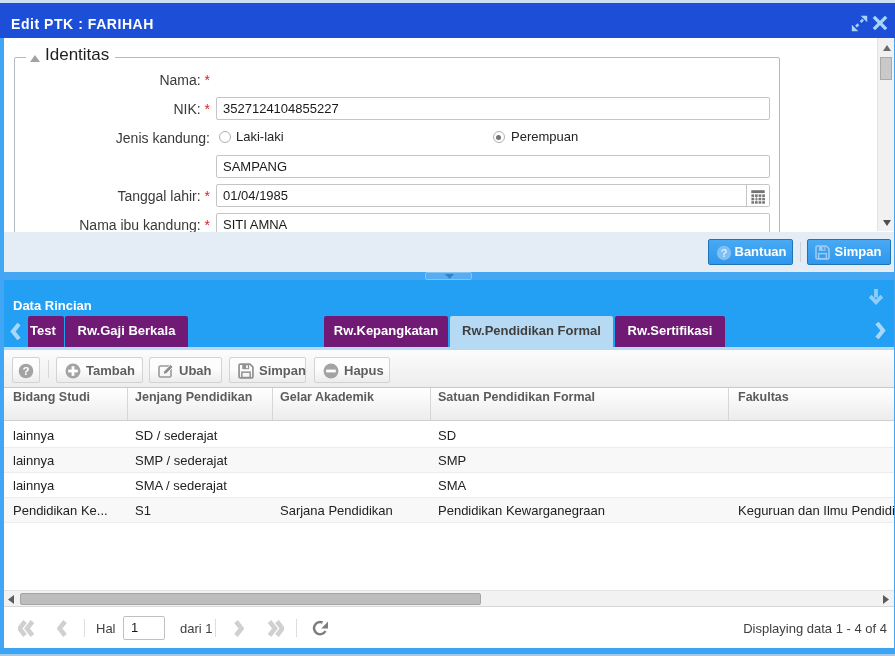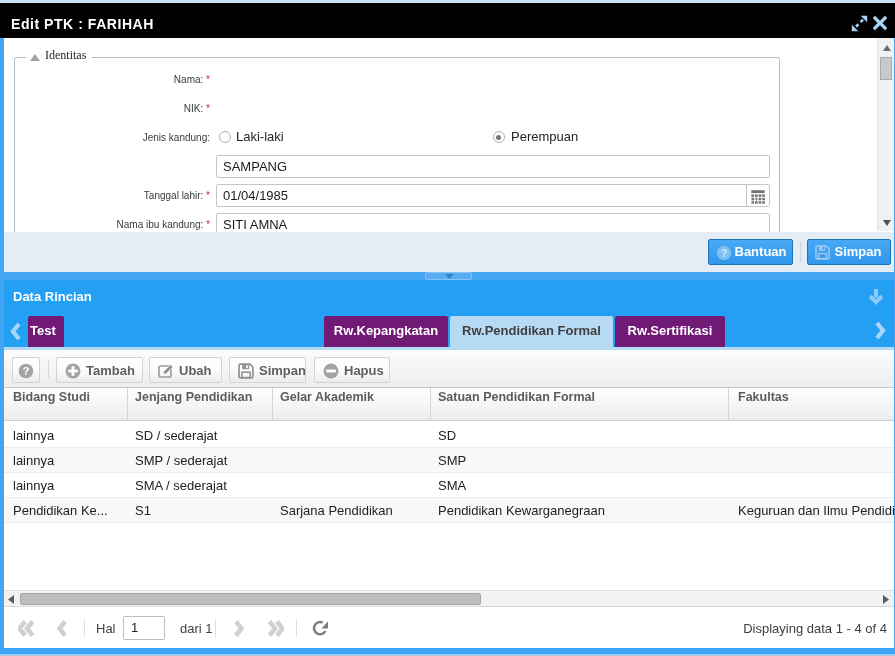--- a/index.html
+++ b/index.html
@@ -1,29 +1,29 @@
 <!DOCTYPE html>
 <html><head>
 <meta charset="utf-8">
 <style>
   * { margin:0; padding:0; box-sizing:border-box; }
   html,body { width:895px; height:656px; overflow:hidden; }
   body { font-family:"Liberation Sans", sans-serif; background:#fff; position:relative; }
   .abs { position:absolute; }
   .topstrip { left:0; top:0; width:895px; height:3px; background:#cbdff4; }
-  .titlebar { left:0; top:3px; width:895px; height:35px; background:#000000; }
+  .titlebar { left:0; top:3px; width:895px; height:35px; background:#1d4ed8; }
   .title-text { left:11px; top:13px; font-size:14px; font-weight:bold; color:#fff; letter-spacing:0.55px; }
   .leftborder { left:0; top:38px; width:4px; height:618px; background:#40a6f5; }
   .rightborder { left:894px; top:38px; width:1px; height:610px; background:#44a6f2; }
 
   
   .form { left:4px; top:38px; width:873px; height:194px; background:#fff; overflow:hidden; }
   .fieldset { position:absolute; left:10px; top:19px; width:766px; height:400px; border:1px solid #b5b9c5; border-radius:2px; }
-  .legend { position:absolute; left:22px; top:11px; height:16px; background:#fff; padding:0 6px 0 4px; font-size:12px; color:#1f1f1f; line-height:16px;font-family:Liberation Serif, serif; }
-  .flabel { position:absolute; left:0; width:206px; text-align:right; font-size:10px; color:#3a3a3a; height:16px; line-height:16px; white-space:nowrap; }
+  .legend { position:absolute; left:22px; top:11px; height:16px; background:#fff; padding:0 6px 0 4px; font-size:17px; color:#1f1f1f; line-height:16px; }
+  .flabel { position:absolute; left:0; width:206px; text-align:right; font-size:14px; color:#3a3a3a; height:16px; line-height:16px; white-space:nowrap; }
   .req { color:#d8232a; }
   .finput { position:absolute; left:212px; width:554px; height:23px; border:1px solid #c5c5c5; border-radius:2px; background:#fff; font-size:13px; color:#1a1a1a; line-height:21px; padding-left:6px; white-space:nowrap; }
   .radio { position:absolute; width:12px; height:12px; border:1px solid #b0b0b0; border-radius:50%; background:#fff; }
   .radio .dot { position:absolute; left:2.5px; top:2.5px; width:5px; height:5px; border-radius:50%; background:#757575; }
   .rlabel { position:absolute; font-size:13px; color:#242424; height:16px; line-height:16px; }
   .trigger { position:absolute; left:742px; top:147px; width:23px; height:21px; border-left:1px solid #c5c5c5; background:#fff; }
 
   
   .vscroll { left:877px; top:38px; width:17px; height:193px; background:#f1f1f1; border-left:1px solid #e4e4e4; }
   .vthumb { position:absolute; left:2px; top:19px; width:12px; height:23px; background:#c9c9c9; border:1px solid #a9a9a9; }
@@ -35,21 +35,21 @@
              text-align:center; }
   .bluebtn .bicon { position:absolute; left:7px; top:5px; }
   .fsep { position:absolute; left:796px; top:10px; width:1px; height:20px; background:#c8d3de; }
 
   
   .splitter { left:4px; top:272px; width:890px; height:8px; background:#45a7f3; }
   .grip { position:absolute; left:421px; top:0px; width:47px; height:8px; background:#58acf2; border:1px solid #87c2f6; border-radius:2px; }
 
   
   .drheader { left:4px; top:280px; width:890px; height:32px; background:#23a0f3; }
-  .drtext { position:absolute; left:9px; top:9px; font-size:13px; font-weight:bold; color:#fff; }
+  .drtext { position:absolute; left:9px; top:18px; font-size:13px; font-weight:bold; color:#fff; }
 
   
   .tabbar { left:4px; top:312px; width:890px; height:35px; background:#23a0f3; }
   .tab { position:absolute; top:4px; height:31px; background:#701a75; border-radius:2px 2px 0 0;
          color:#fff; font-size:13px; font-weight:bold; text-align:center; line-height:30px; white-space:nowrap; overflow:hidden; }
   .tab.active { background:#b7daf4; color:#3f3f3f; }
   .strip { left:4px; top:347px; width:890px; height:3px; background:#b7daf4; }
 
   
   .toolbar { left:4px; top:350px; width:890px; height:37px; background:linear-gradient(#fcfcfc,#ededed); }
@@ -104,20 +104,21 @@
   <div class="fieldset"></div>
   <div class="legend">
     <svg width="10" height="7" viewBox="0 0 10 7" style="margin-right:5px">
         <path d="M5 0 L10 7 L0 7 Z" fill="#a3a3a3"></path>
       </svg><span style="position:relative;top:-2px">Identitas</span>
   </div>
 
   <div class="flabel" style="top:34px">Nama: <span class="req">*</span></div>
 
   <div class="flabel" style="top:63px">NIK: <span class="req">*</span></div>
+  <div class="finput" style="top:59px">3527124104855227</div>
 
   <div class="flabel" style="top:92px">Jenis kandung:</div>
   <div class="radio" style="left:215px;top:93px"></div>
   <div class="rlabel" style="left:232px;top:91px">Laki-laki</div>
   <div class="radio" style="left:488.5px;top:93px">
       <div class="dot"></div>
     </div>
   <div class="rlabel" style="left:507px;top:91px">Perempuan</div>
 
   <div class="finput" style="top:117px">SAMPANG</div>
@@ -193,20 +194,21 @@
   <svg style="position:absolute;left:864px;top:9px" width="16" height="17" viewBox="0 0 16 17">
     <path d="M6.1 0 L9.9 0 L9.9 8.5 L6.1 8.5 Z M8 16 L0.8 8.5 L3.5 5.8 L8 10.5 L12.5 5.8 L15.2 8.5 Z" fill="#8ecdfa"></path>
   </svg>
 </div>
 
 <div class="abs tabbar">
   <svg style="position:absolute;left:6px;top:10px" width="11" height="19" viewBox="0 0 11 19">
       <polyline points="9,2 3,9.5 9,17" fill="none" stroke="#a9d7f9" stroke-width="4.2"></polyline>
     </svg>
   <div class="tab" style="left:24px;width:36px;text-align:left;padding-left:2px">Test</div>
+  <div class="tab" style="left:61px;width:123px">Rw.Gaji Berkala</div>
   <div class="tab" style="left:320px;width:124px">Rw.Kepangkatan</div>
   <div class="tab active" style="left:446px;width:163px">Rw.Pendidikan Formal</div>
   <div class="tab" style="left:611px;width:110px">Rw.Sertifikasi</div>
   <svg style="position:absolute;left:871px;top:9px" width="11" height="19" viewBox="0 0 11 19">
       <polyline points="2,2 8,9.5 2,17" fill="none" stroke="#a9d7f9" stroke-width="4.2"></polyline>
     </svg>
 </div>
 <div class="abs strip"></div>
 
 <div class="abs toolbar">

